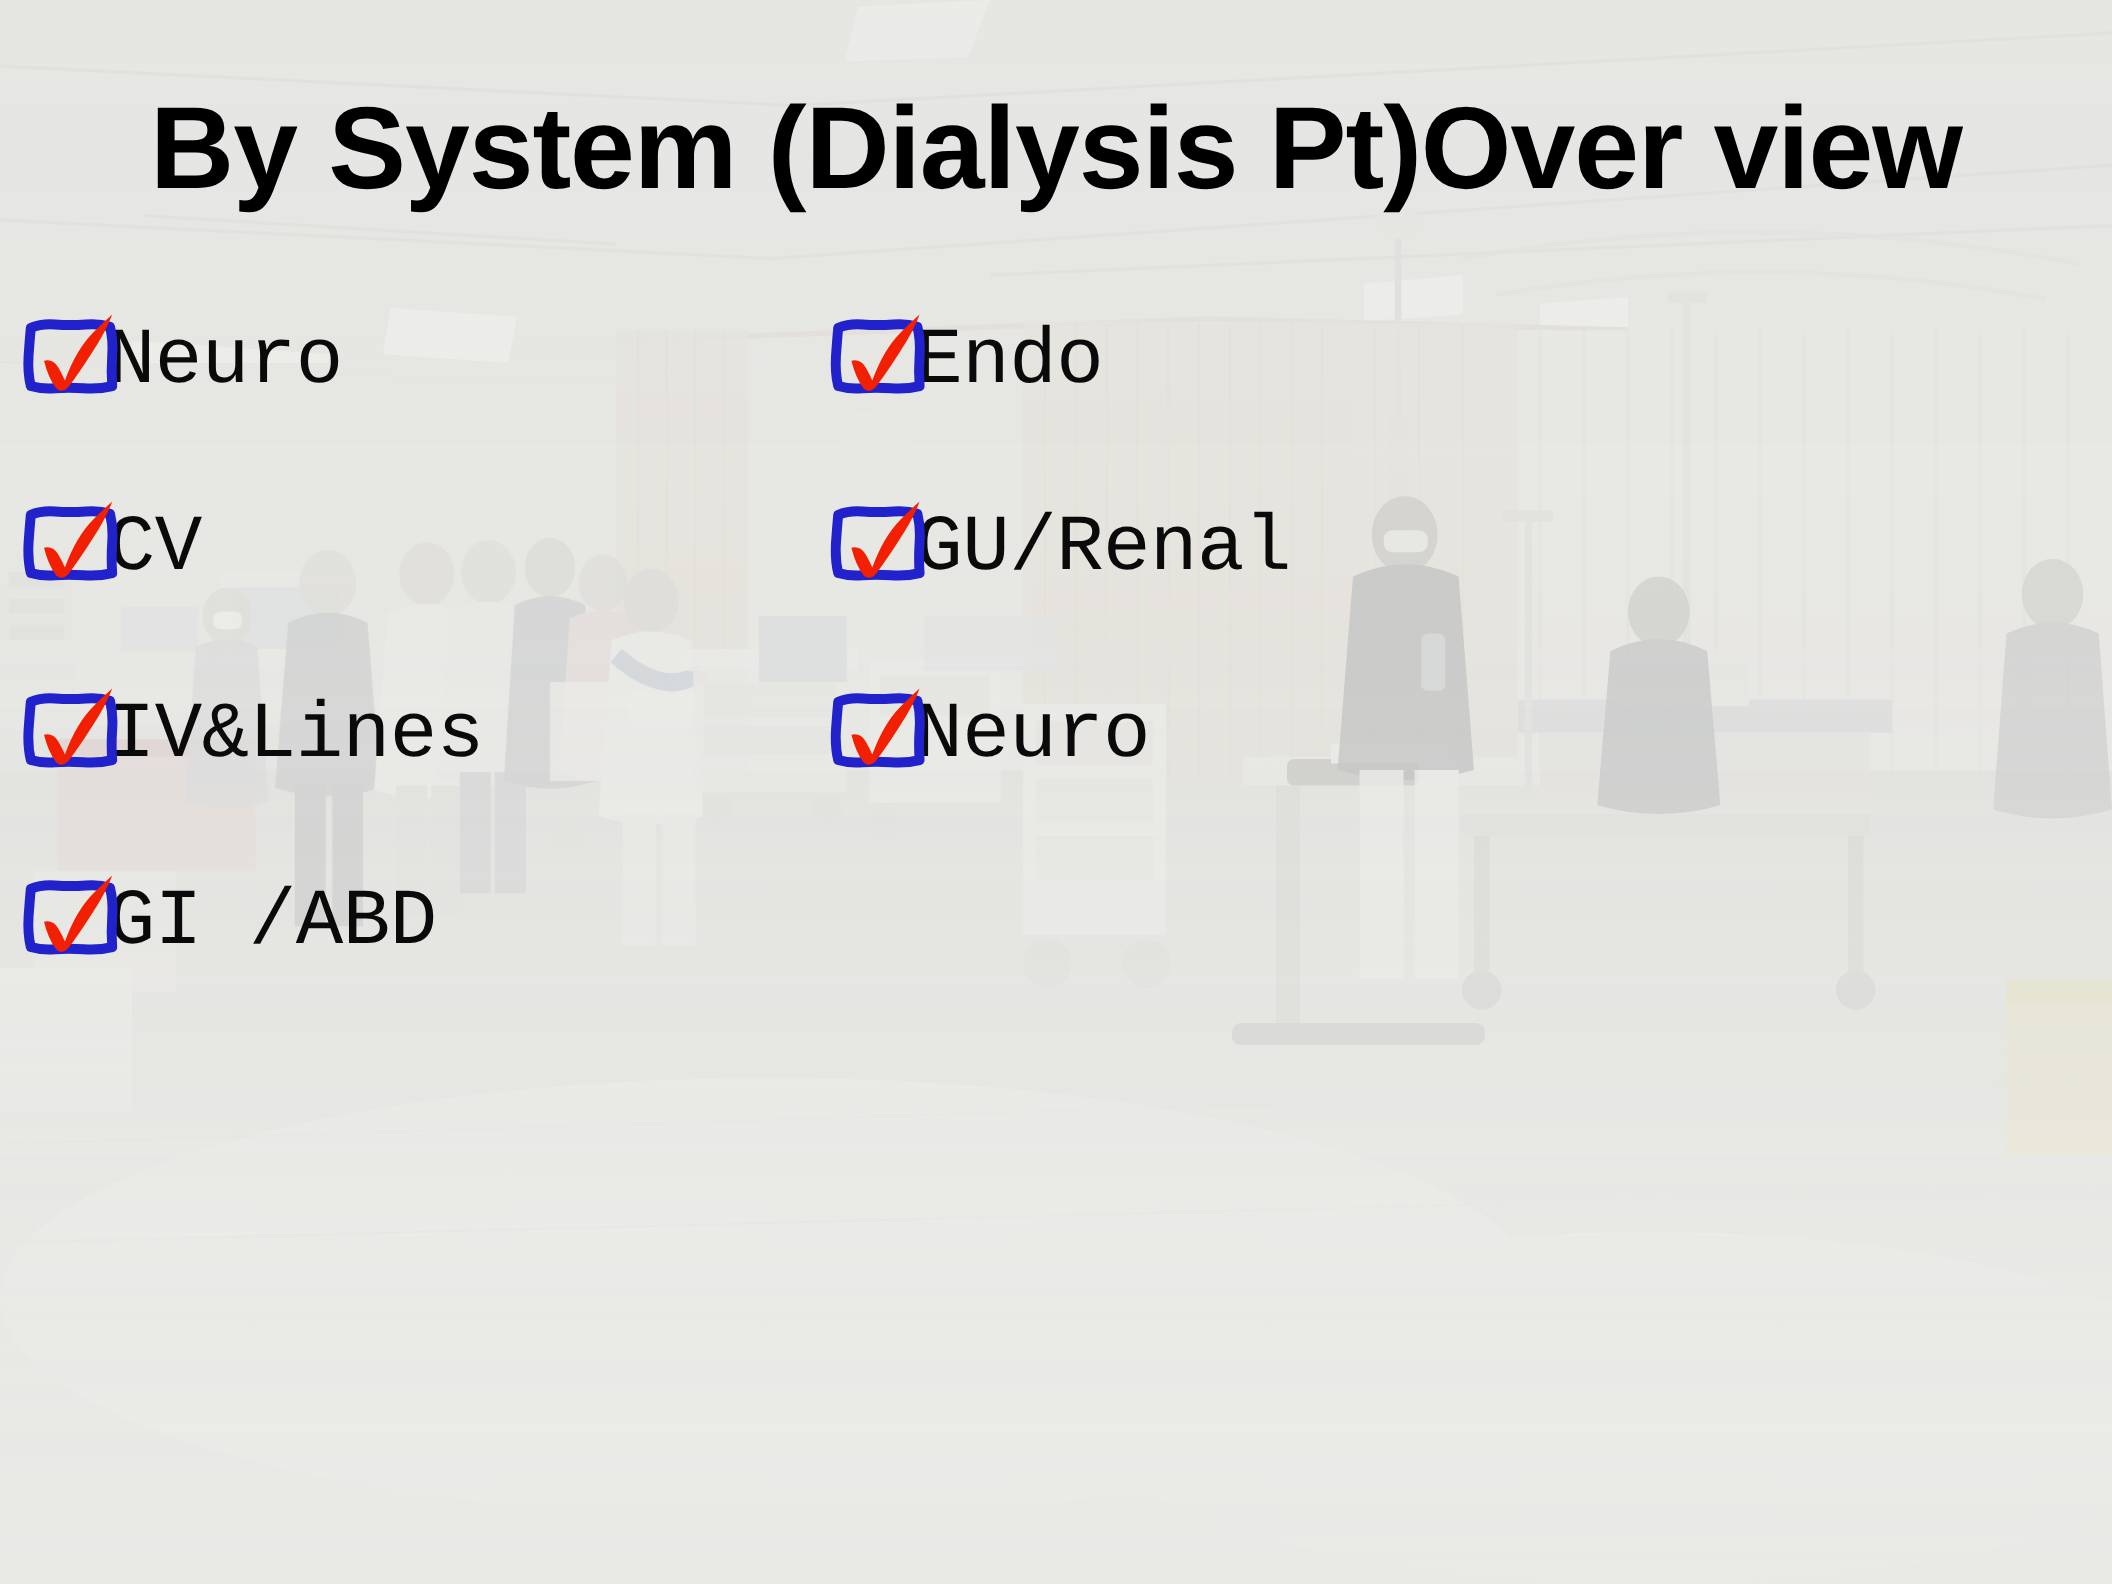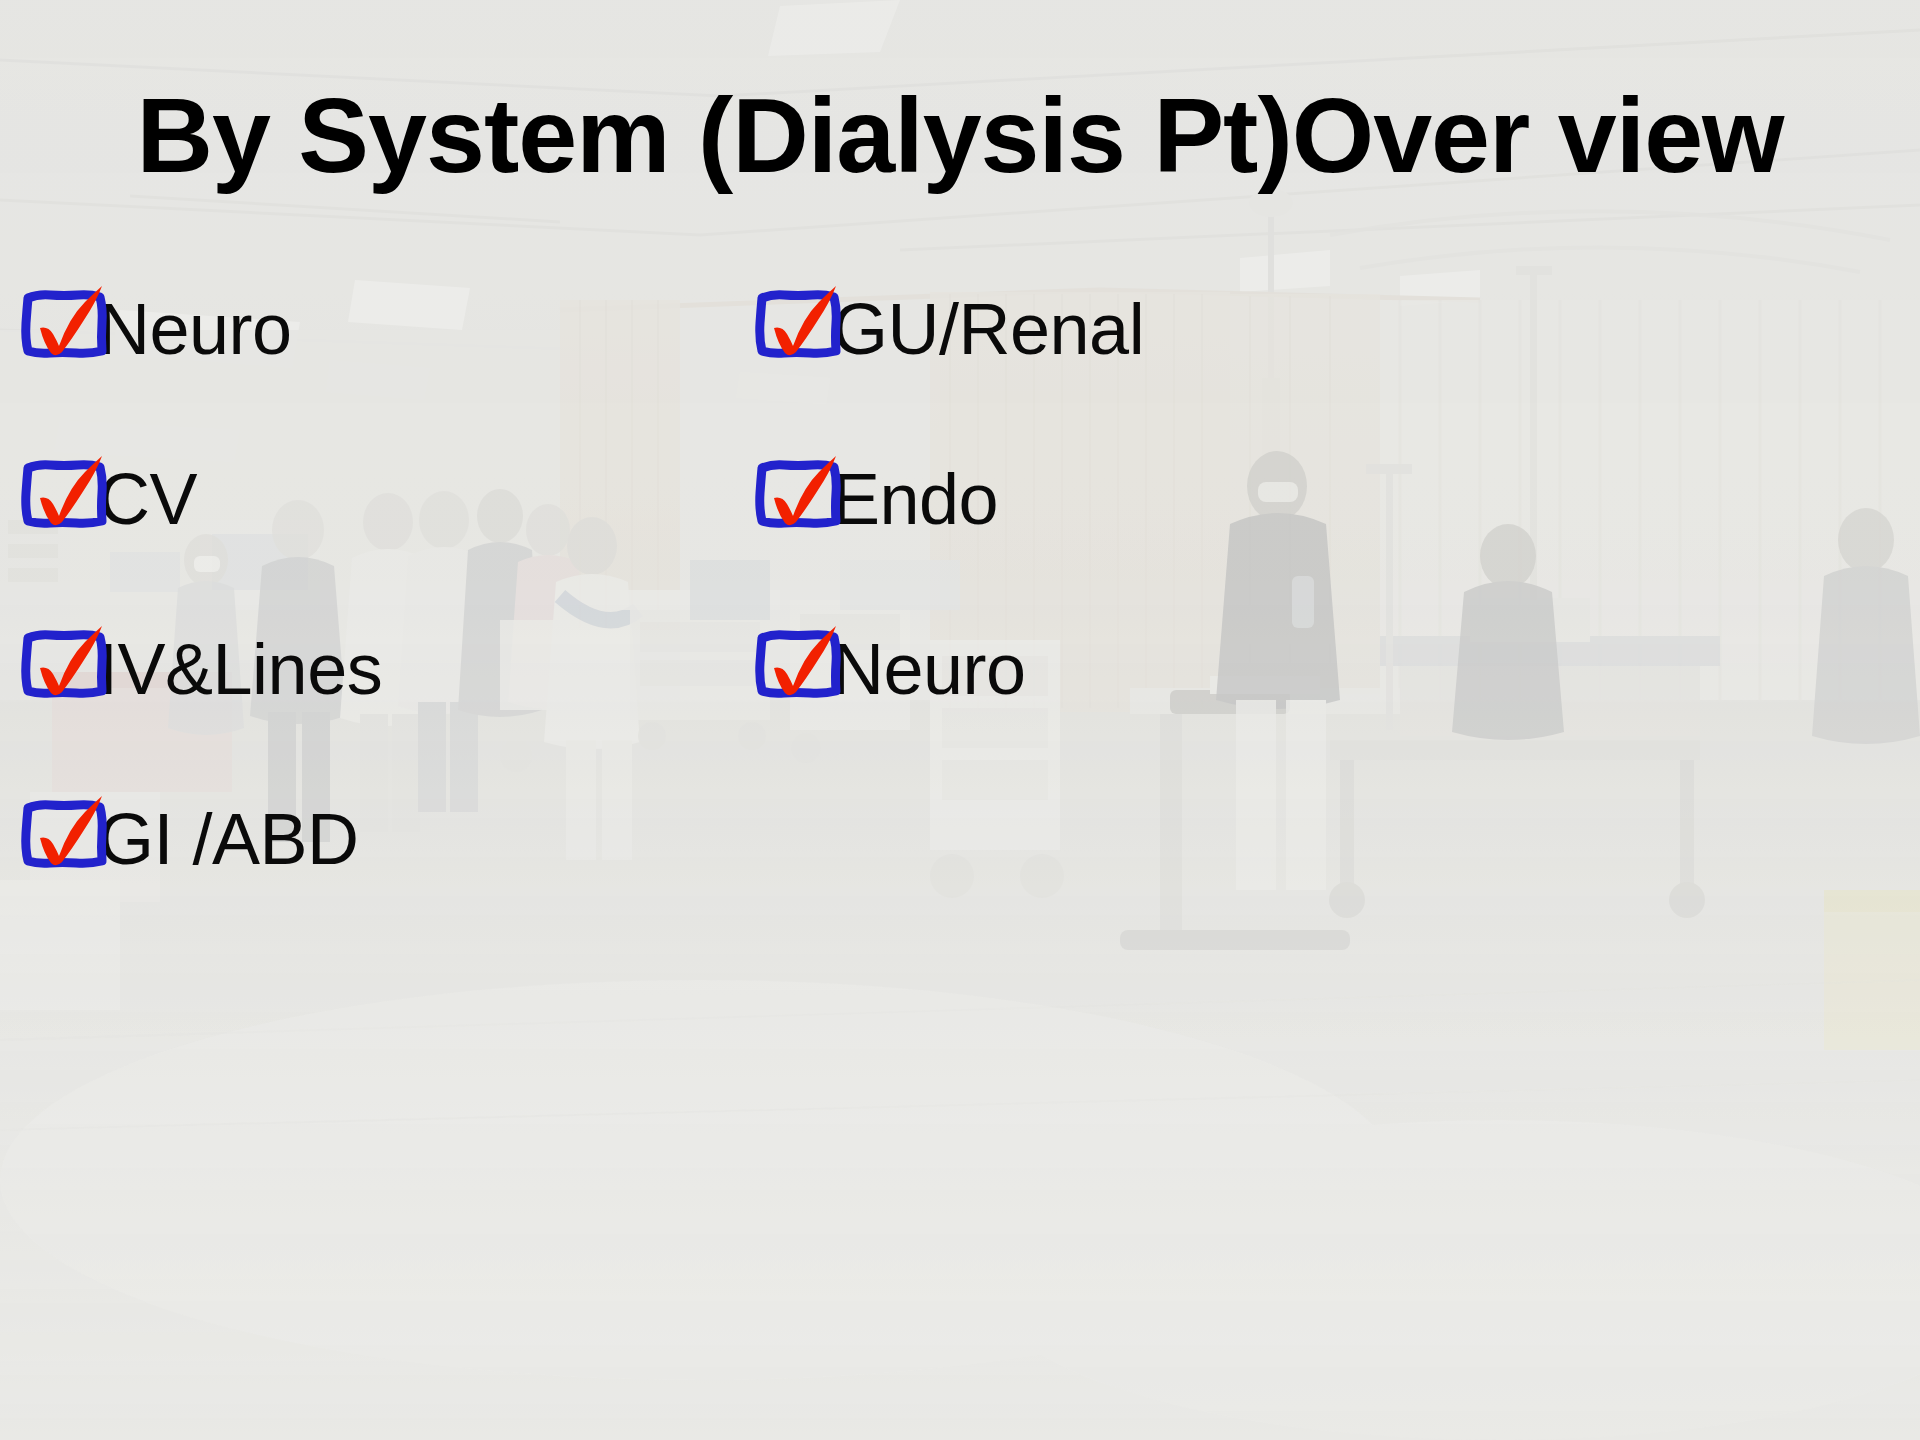--- a/index.html
+++ b/index.html
@@ -40,23 +40,23 @@
     letter-spacing:-1px;
     white-space:nowrap;
   }
 
   .col { position:absolute; }
   #col-left  { left:18px;  top:292px; }
   #col-right { left:752px; top:292px; }
 
   .item {
     display:flex;
-    align-items:center;
     height:74px;
     margin-bottom:96px;
+    font-family:Liberation Mono, monospace;
   }
   .item:last-child { margin-bottom:0; }
 
   .cbx {
     width:74px; height:74px;
     flex:0 0 74px;
     position:relative;
     overflow:visible;
   }
   .cbx svg { position:absolute; left:-4px; top:-16px; width:100px; height:96px; overflow:visible; }
@@ -358,31 +358,31 @@
 
   <div class="col" id="col-right">
 
     <div class="item">
       <span class="cbx">
         <svg viewBox="0 0 100 96">
           <path d="M14 22 q10 -4 22 -3 q14 1 28 0 q12 -1 22 2 q3 12 2 26 q-1 14 0 28 q-12 3 -26 2 q-14 -1 -26 0 q-12 1 -22 -2 q-3 -12 -2 -28 q1 -14 2 -25 z" fill="none" stroke="#2222cc" stroke-width="9" stroke-linejoin="round" stroke-linecap="round"></path>
           <path d="M26 52 q8 -2 13 6 q4 7 6 12 q10 -28 26 -44 q8 -8 17 -16 q-6 16 -18 34 q-12 19 -22 32 q-6 6 -11 1 q-7 -9 -11 -25 z" fill="#f22000"></path>
         </svg>
       </span>
+      <span class="item-label">Endo</span>
+    </div>
+
+    <div class="item">
+      <span class="cbx">
+        <svg viewBox="0 0 100 96">
+          <path d="M14 22 q10 -4 22 -3 q14 1 28 0 q12 -1 22 2 q3 12 2 26 q-1 14 0 28 q-12 3 -26 2 q-14 -1 -26 0 q-12 1 -22 -2 q-3 -12 -2 -28 q1 -14 2 -25 z" fill="none" stroke="#2222cc" stroke-width="9" stroke-linejoin="round" stroke-linecap="round"></path>
+          <path d="M26 52 q8 -2 13 6 q4 7 6 12 q10 -28 26 -44 q8 -8 17 -16 q-6 16 -18 34 q-12 19 -22 32 q-6 6 -11 1 q-7 -9 -11 -25 z" fill="#f22000"></path>
+        </svg>
+      </span>
       <span class="item-label">GU/Renal</span>
-    </div>
-
-    <div class="item">
-      <span class="cbx">
-        <svg viewBox="0 0 100 96">
-          <path d="M14 22 q10 -4 22 -3 q14 1 28 0 q12 -1 22 2 q3 12 2 26 q-1 14 0 28 q-12 3 -26 2 q-14 -1 -26 0 q-12 1 -22 -2 q-3 -12 -2 -28 q1 -14 2 -25 z" fill="none" stroke="#2222cc" stroke-width="9" stroke-linejoin="round" stroke-linecap="round"></path>
-          <path d="M26 52 q8 -2 13 6 q4 7 6 12 q10 -28 26 -44 q8 -8 17 -16 q-6 16 -18 34 q-12 19 -22 32 q-6 6 -11 1 q-7 -9 -11 -25 z" fill="#f22000"></path>
-        </svg>
-      </span>
-      <span class="item-label">Endo</span>
     </div>
 
     <div class="item">
       <span class="cbx">
         <svg viewBox="0 0 100 96">
           <path d="M14 22 q10 -4 22 -3 q14 1 28 0 q12 -1 22 2 q3 12 2 26 q-1 14 0 28 q-12 3 -26 2 q-14 -1 -26 0 q-12 1 -22 -2 q-3 -12 -2 -28 q1 -14 2 -25 z" fill="none" stroke="#2222cc" stroke-width="9" stroke-linejoin="round" stroke-linecap="round"></path>
           <path d="M26 52 q8 -2 13 6 q4 7 6 12 q10 -28 26 -44 q8 -8 17 -16 q-6 16 -18 34 q-12 19 -22 32 q-6 6 -11 1 q-7 -9 -11 -25 z" fill="#f22000"></path>
         </svg>
       </span>
       <span class="item-label">Neuro</span>

